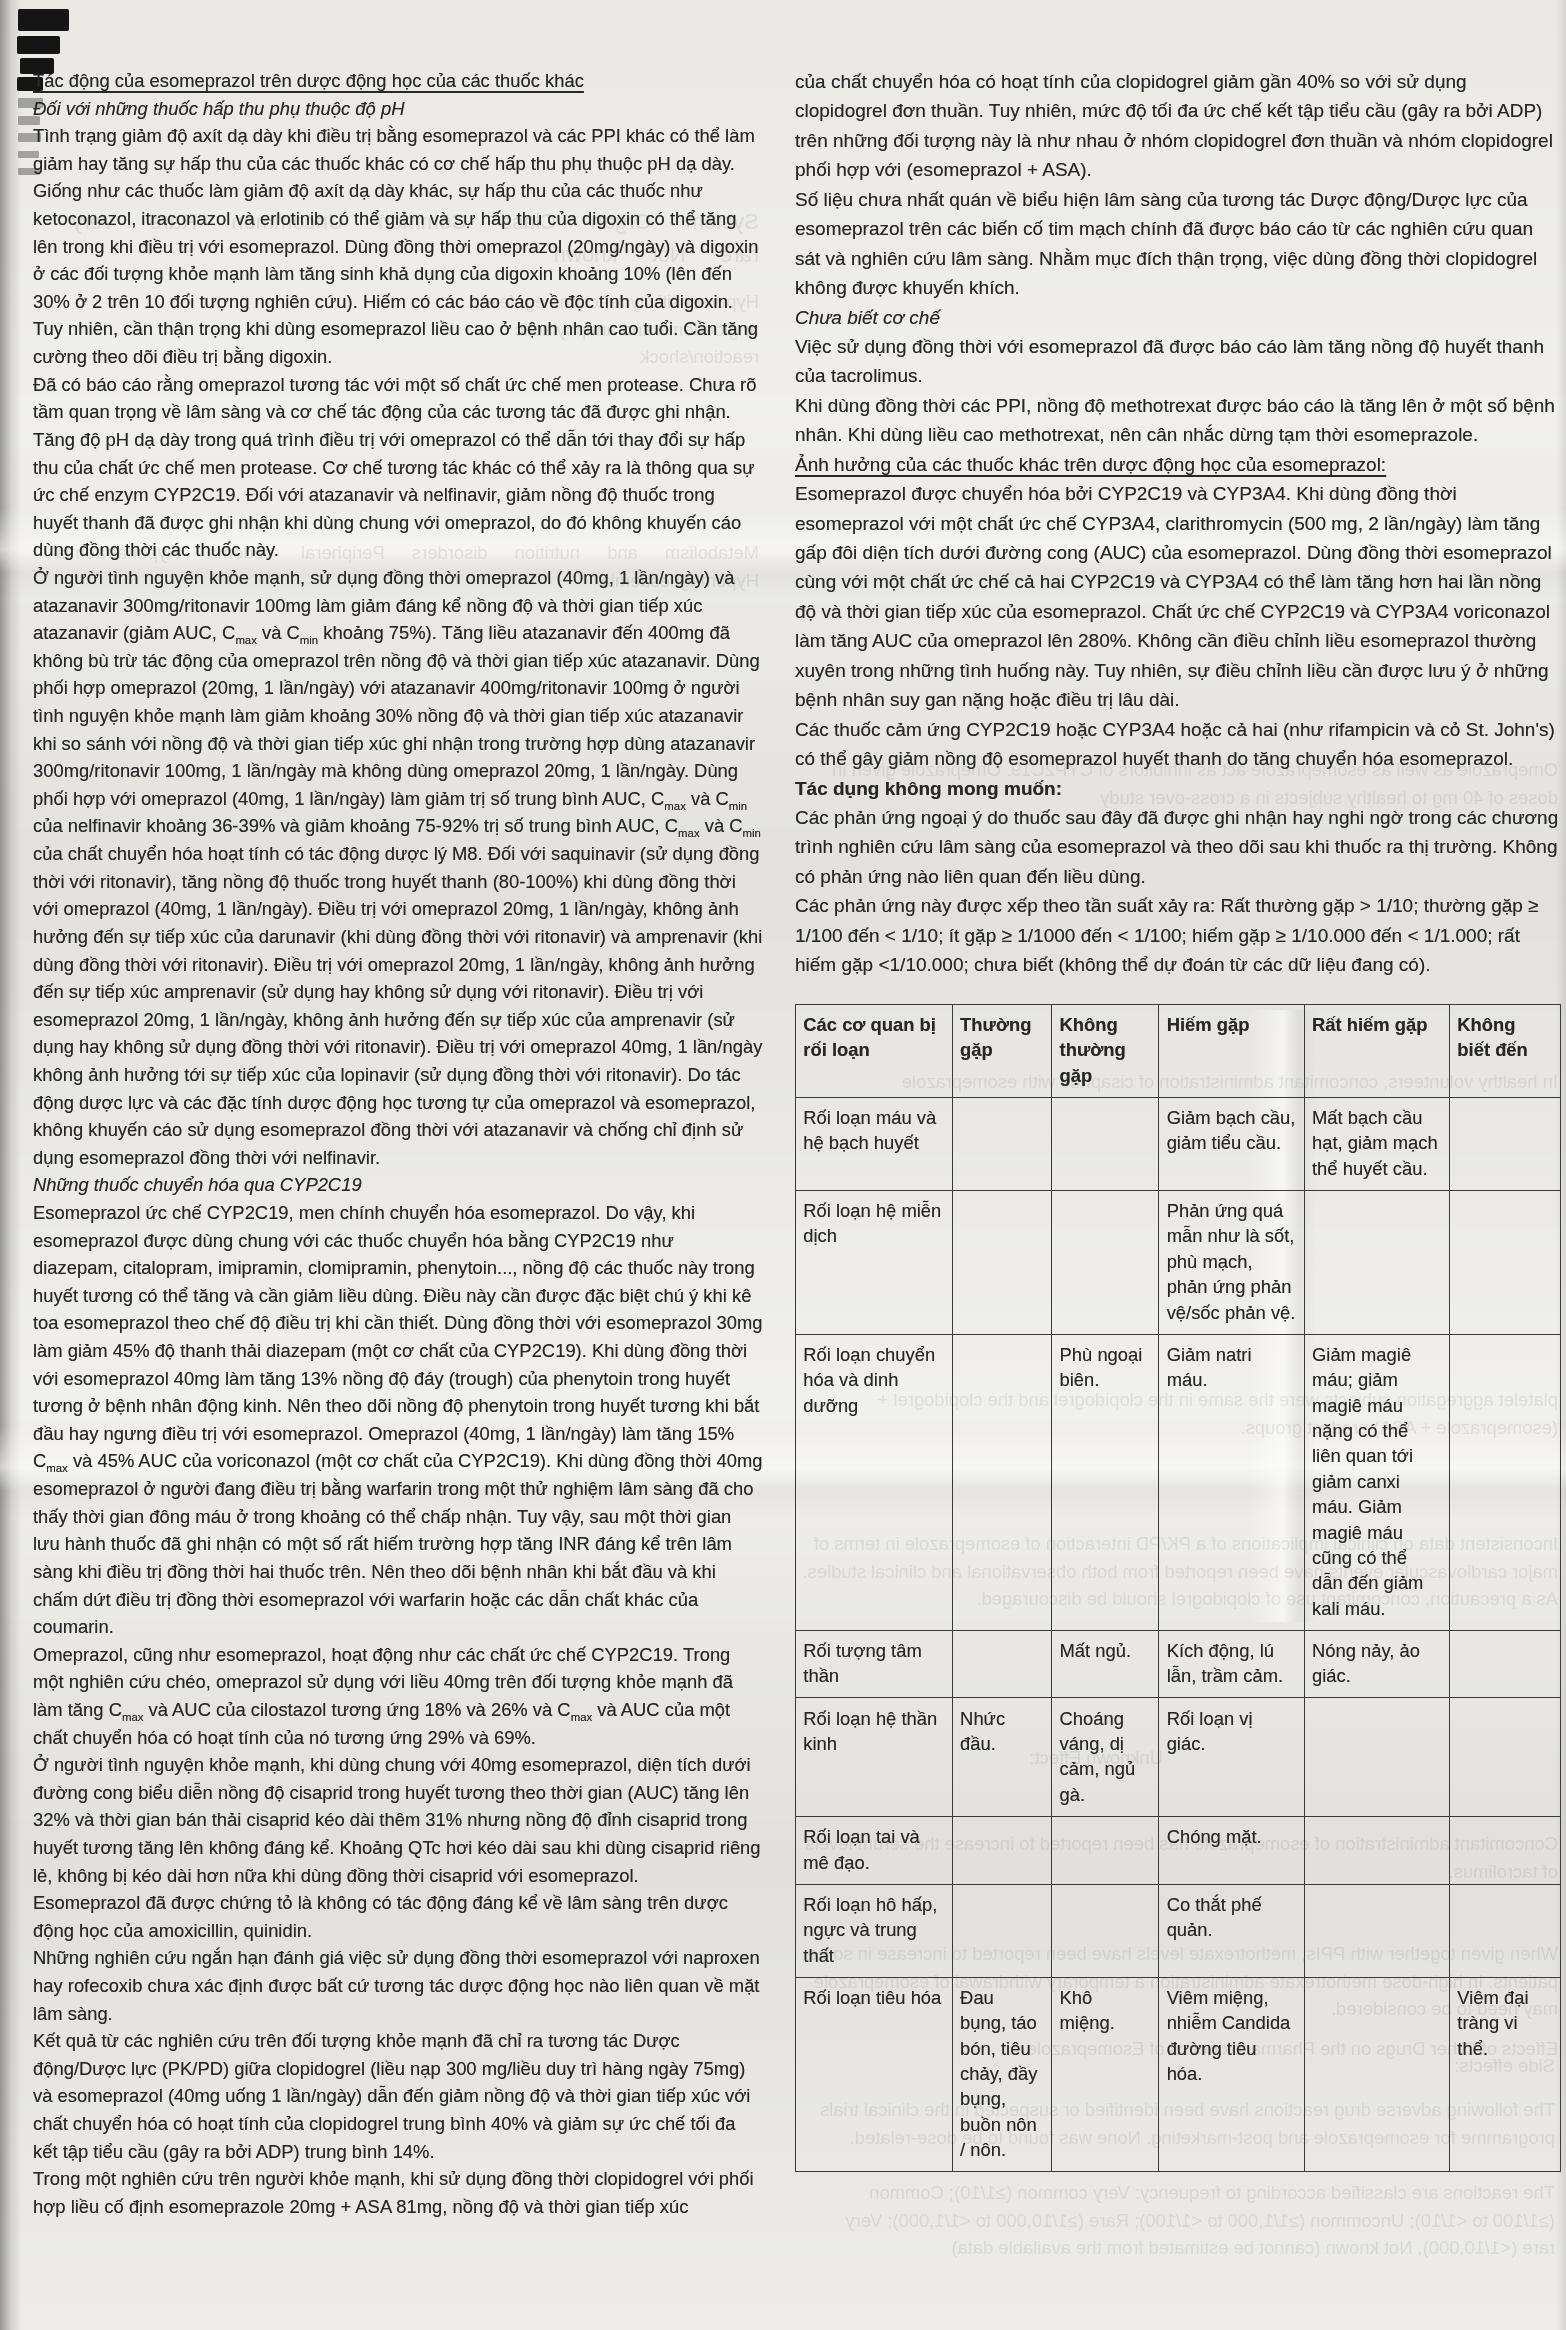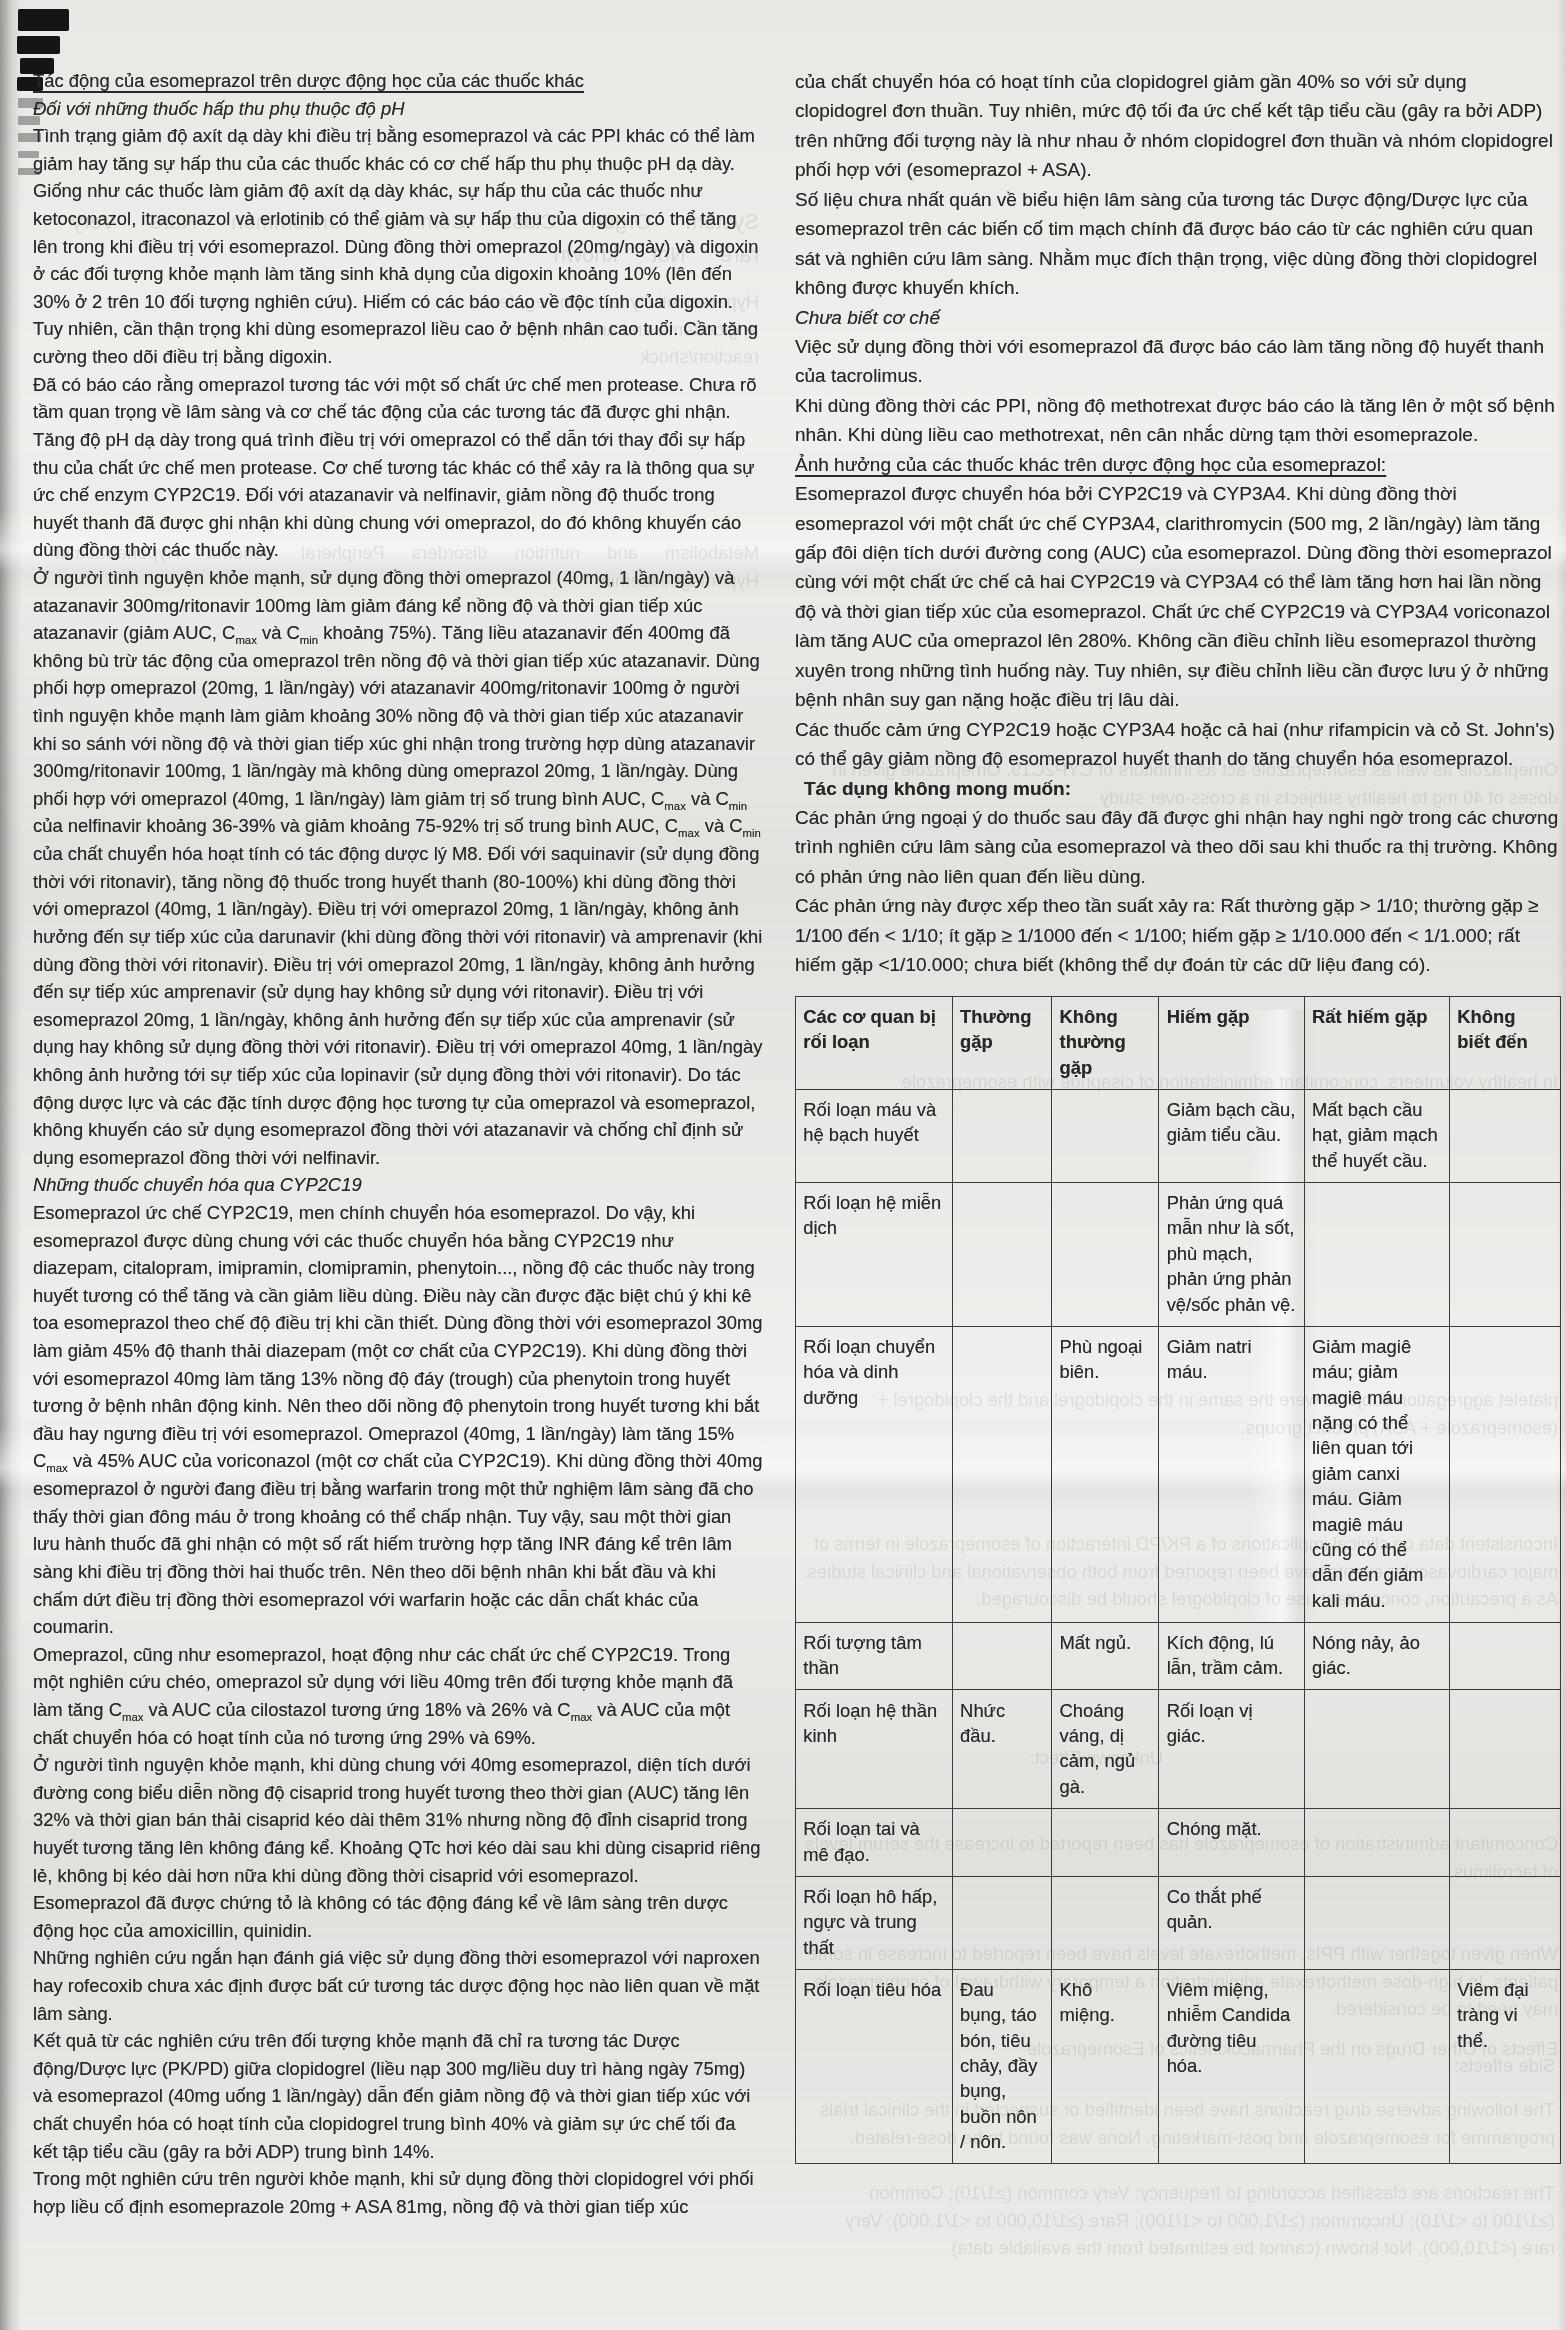--- a/index.html
+++ b/index.html
@@ -23,23 +23,23 @@
   .mark{position:absolute;background:#151515;border-radius:1.8px;}
   .mark-faint{position:absolute;background:rgba(60,60,60,.42);border-radius:1.2px;}
   .bleed{position:absolute;transform:scaleX(-1);color:#5c5c5c;opacity:.13;pointer-events:none;line-height:1.5;}
   .col-left{position:absolute;left:33px;top:67px;width:730px;font-size:18.4px;line-height:1.5;
     text-shadow:0 0 0.4px rgba(40,40,40,.55);}
   .col-right{position:absolute;left:795px;top:67px;width:766px;font-size:19px;line-height:1.55;
     text-shadow:0 0 0.4px rgba(40,40,40,.55);}
   .blk{margin:0;}
   .h-underline{text-decoration:underline;text-decoration-thickness:1.8px;text-underline-offset:4.3px;}
   .italic{font-style:italic;}
-  .bold{font-weight:bold;margin-left:9px;}
+  .bold{font-weight:bold;}
   sub{font-size:62%;line-height:0;}
-  table.adr{border-collapse:collapse;width:100%;margin-top:16px;font-size:18.4px;line-height:1.38;
+  table.adr{border-collapse:collapse;width:100%;margin-top:24px;font-size:18.4px;line-height:1.38;
     text-shadow:0 0 0.4px rgba(40,40,40,.5);}
   .adr th,.adr td{border:1.2px solid #3a3a3a;padding:7.3px 7.3px 8.6px 7.3px;vertical-align:top;text-align:left;}
   .adr th{font-weight:bold;}
   .adr td{font-weight:normal;}
 </style>
 </head>
 <body>
 
 <div class="page">
 

